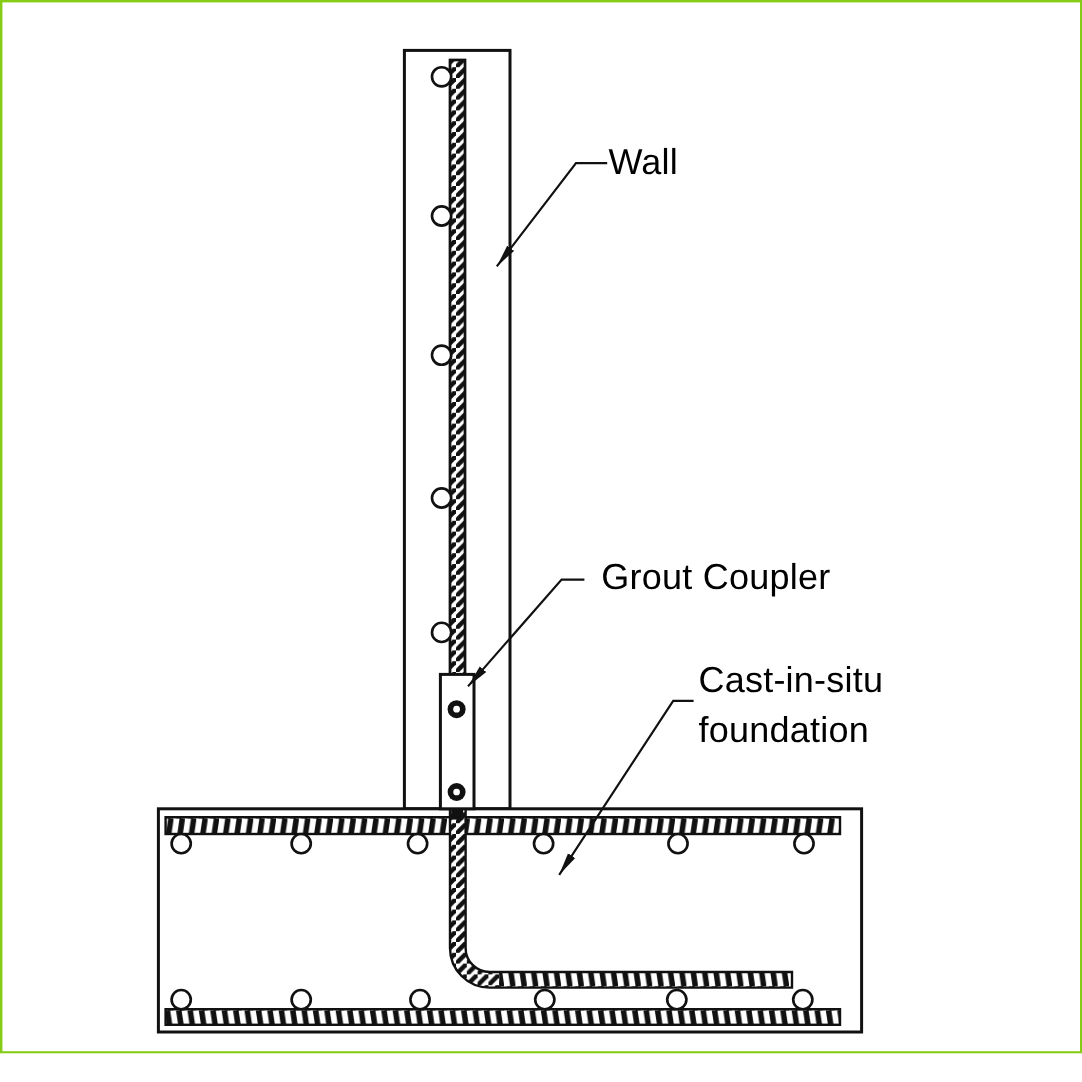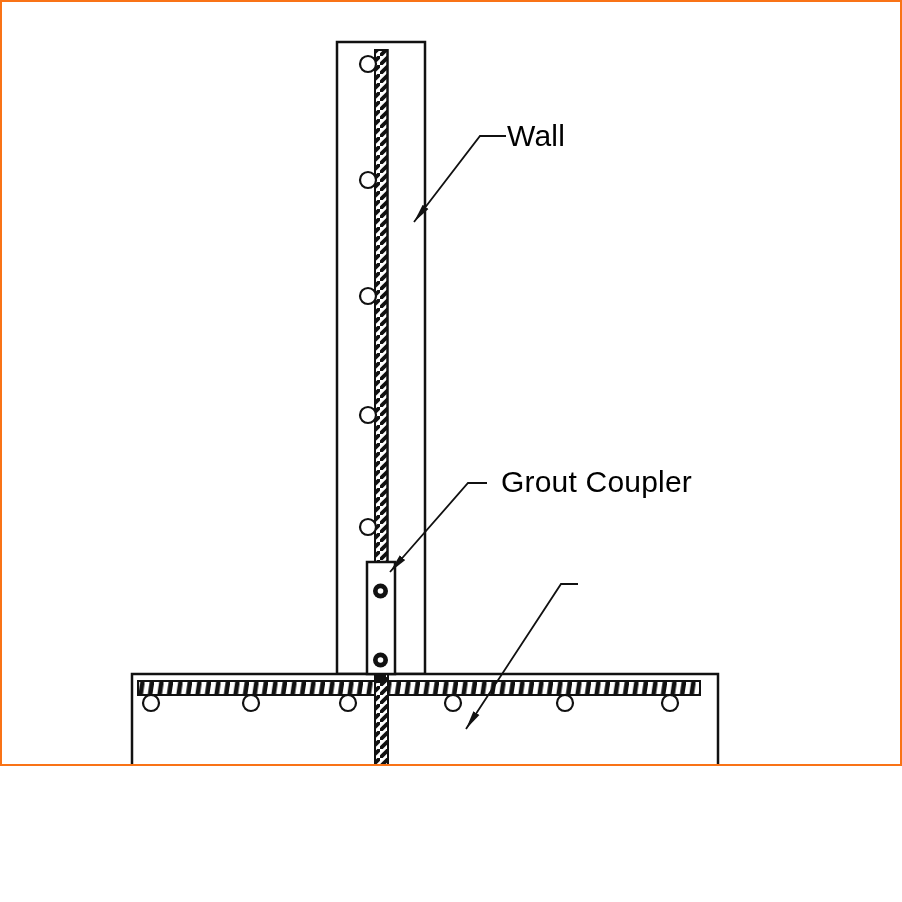--- a/index.html
+++ b/index.html
@@ -4,24 +4,24 @@
 <style>
   html, body {
     margin: 0;
     padding: 0;
     background: #ffffff;
     font-family: "Liberation Sans", sans-serif;
   }
   .page {
     position: relative;
     width: 902px;
-    height: 766px;
+    height: 878px;
     box-sizing: border-box;
     background: #ffffff;
-    border: 2px solid #f97316;
+    border: 2px solid #84cc16;
     overflow: hidden;
   }
   .drawing {
     position: absolute;
     left: 0;
     top: 0;
   }
   .diagram-label {
     position: absolute;
     font-size: 30px;
@@ -128,14 +128,18 @@
 
     <polyline points="504,134 478,134 412,220" fill="none" stroke="#111111" stroke-width="1.8" marker-end="url(#arrow)"></polyline>
     <polyline points="485,481 466,481 388,570" fill="none" stroke="#111111" stroke-width="1.8" marker-end="url(#arrow)"></polyline>
     <polyline points="576,582 559,582 464,727" fill="none" stroke="#111111" stroke-width="1.8" marker-end="url(#arrow)"></polyline>
   </svg>
 
   <div class="diagram-label label-wall">Wall</div>
 
   <div class="diagram-label label-coupler">Grout Coupler</div>
 
+  <div class="diagram-label label-foundation">
+    <div>Cast-in-situ</div>
+    <div>foundation</div>
+  </div>
 
 </div>
 
 </body></html>

